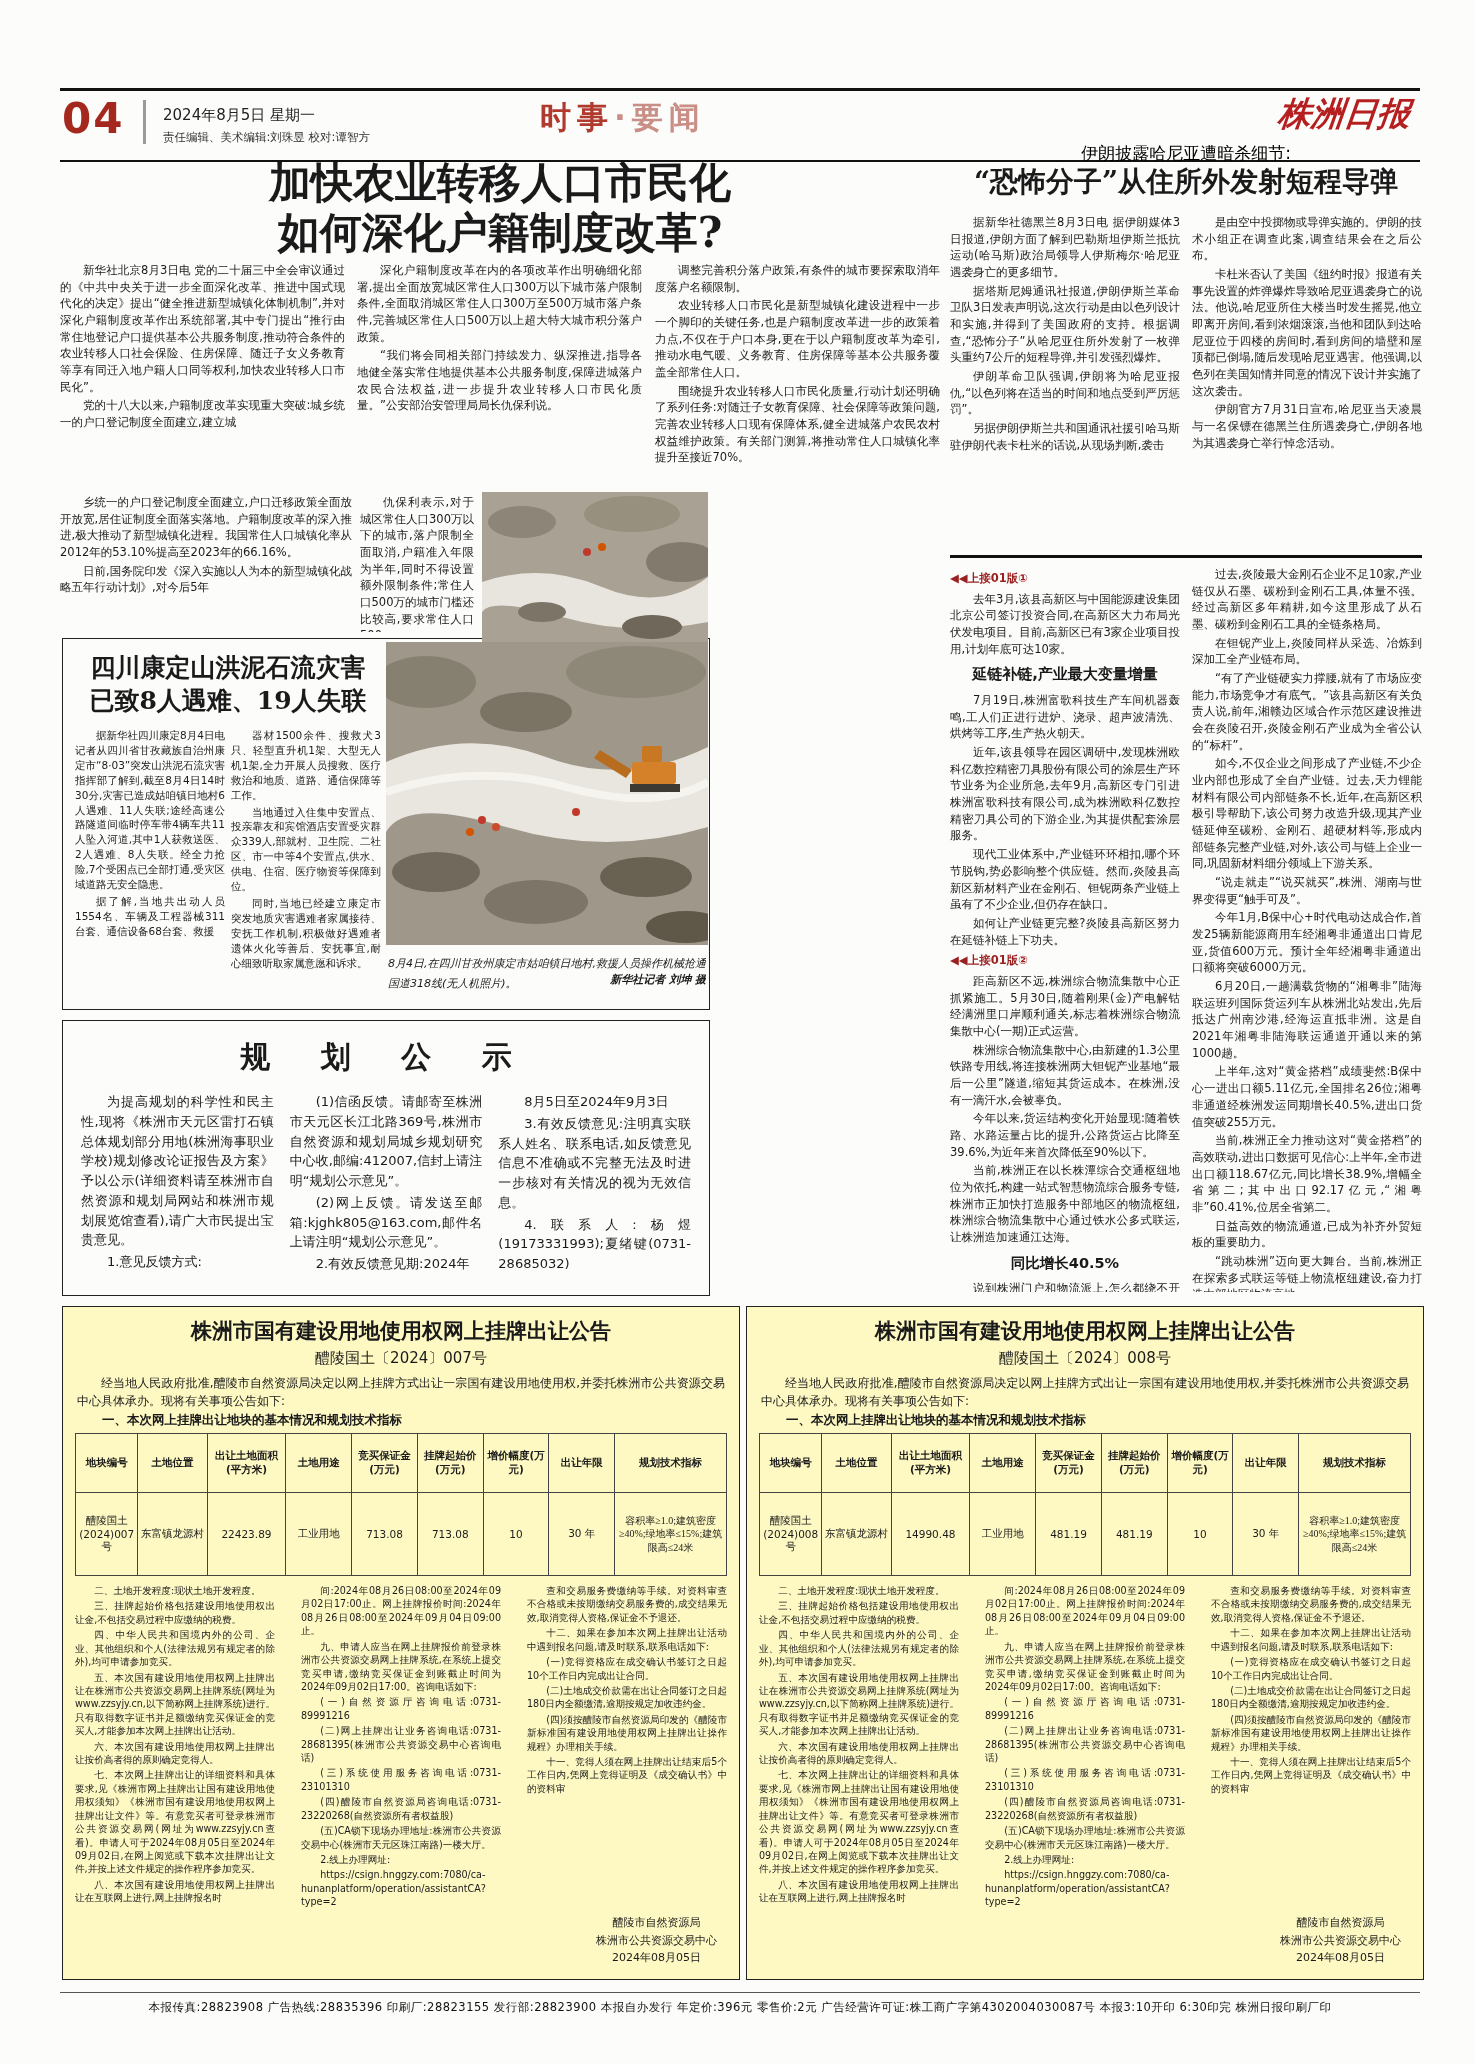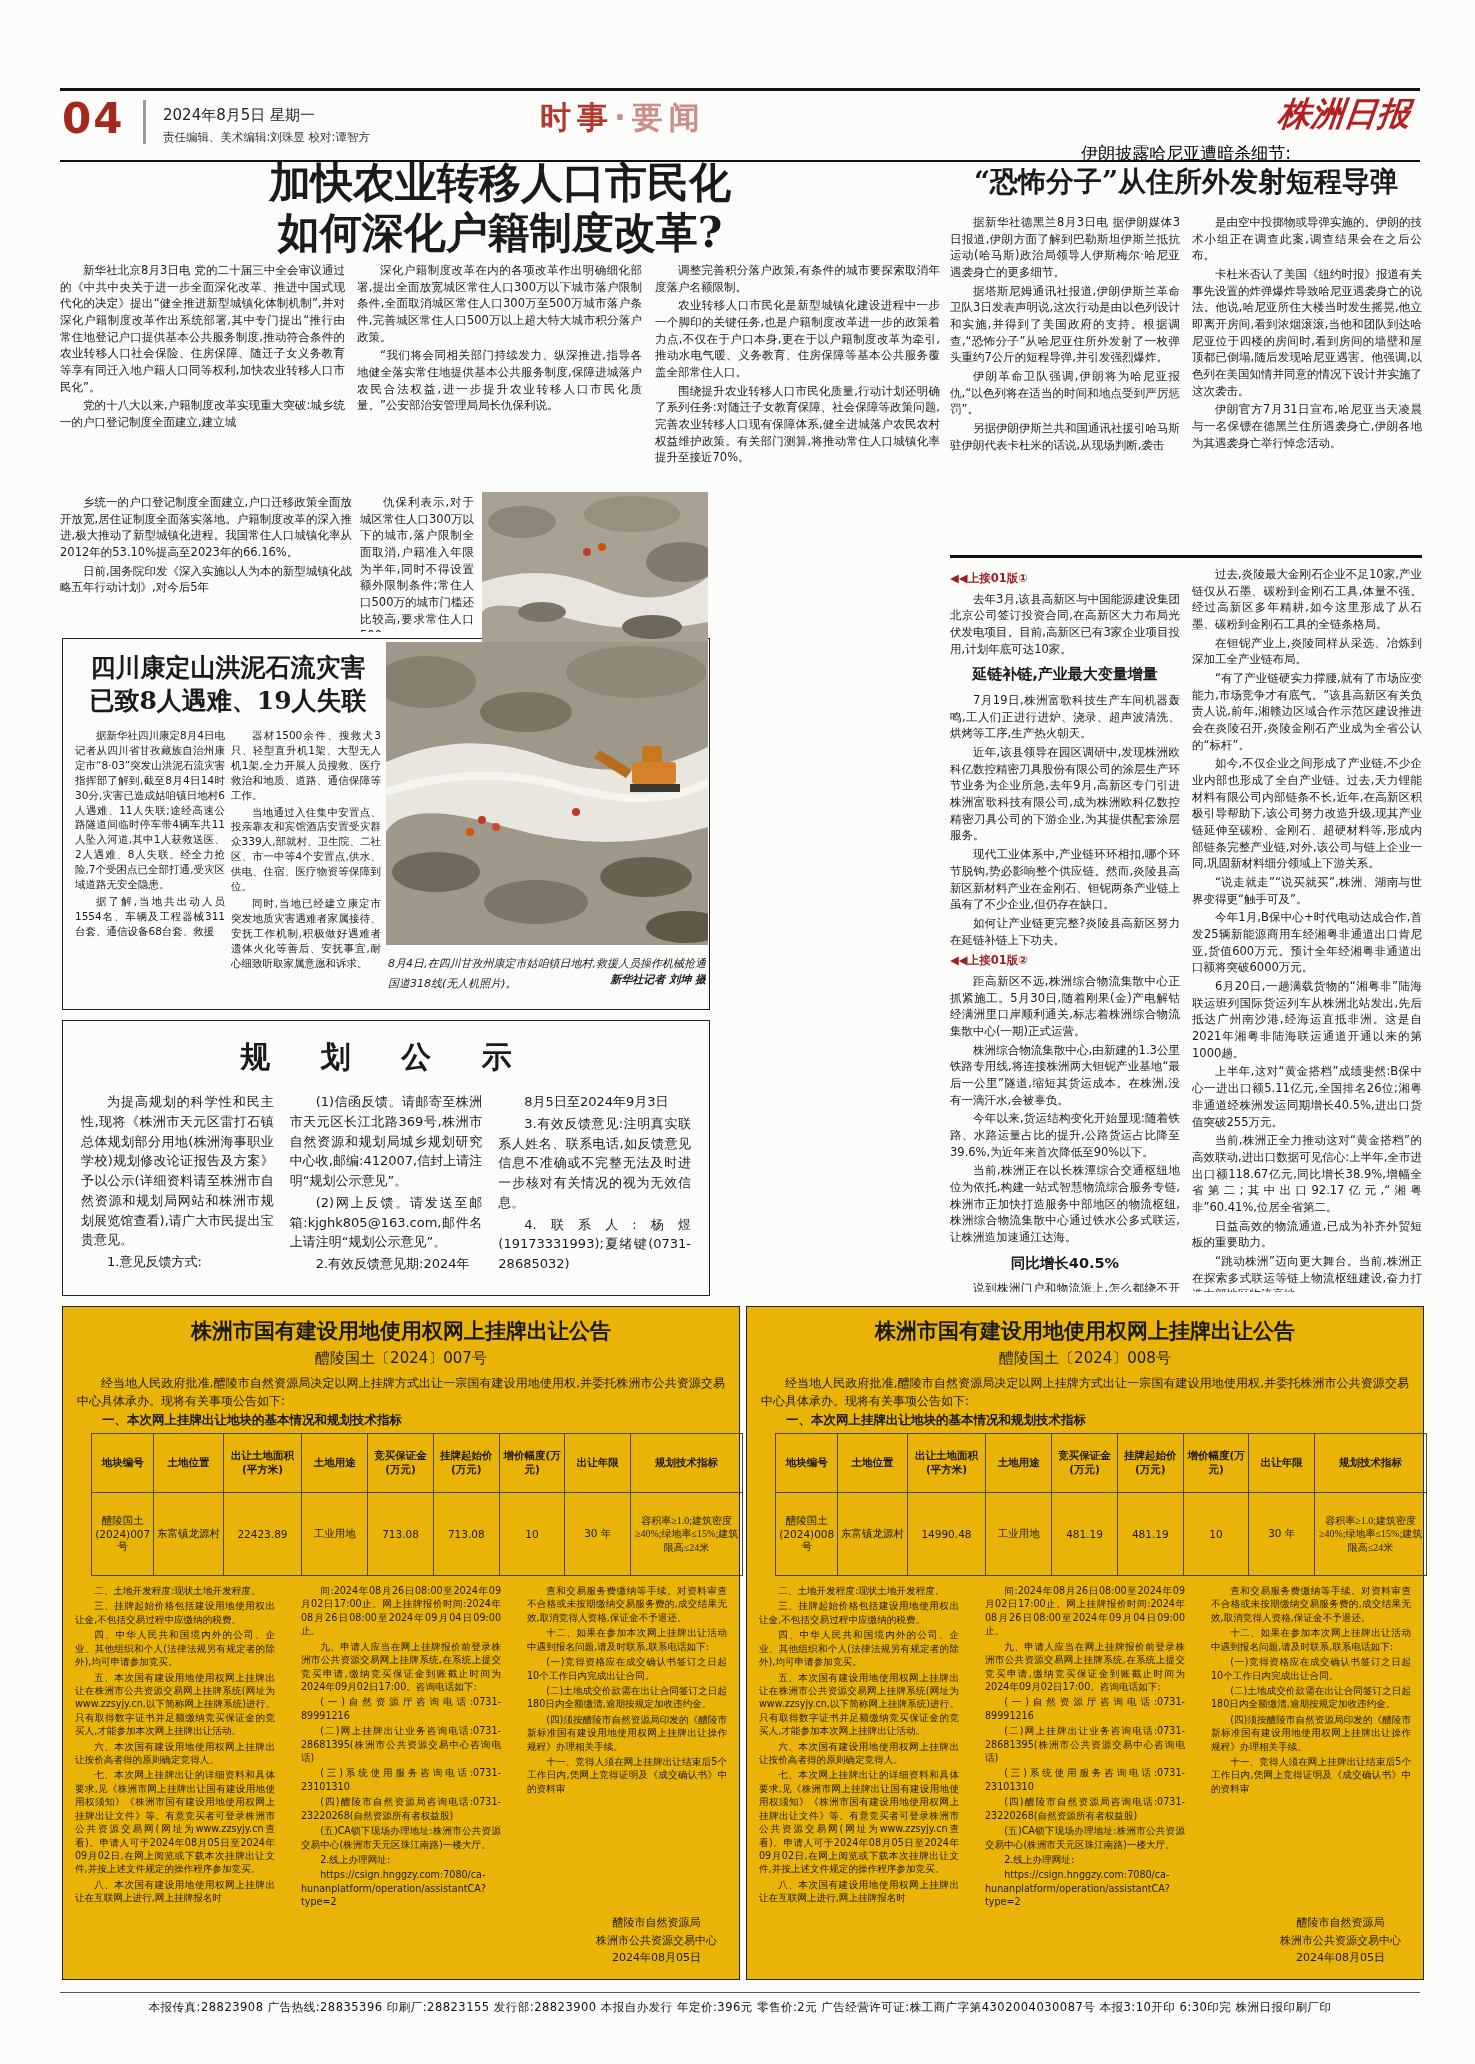--- a/index.html
+++ b/index.html
@@ -22,26 +22,26 @@
   .section-title{font-size:31px;font-weight:bold;color:#b03a2e;letter-spacing:6px;}
   .section-title .lite{color:#c98e86;font-weight:bold;}
   .masthead{font-size:33px;font-weight:bold;color:#b51f1f;font-style:italic;transform:skewX(-6deg);
             font-family:"DejaVu Serif","Liberation Serif",serif;}
   
   .main-hl{font-size:42px;line-height:1.18;font-weight:bold;}
   .iran-kicker{font-size:17px;color:#000000;}
   .iran-hl{font-size:28px;font-weight:bold;line-height:1.15;}
   .flood-hl{font-size:25px;font-weight:bold;line-height:1.3;}
   .plan-title{font-size:30px;font-weight:bold;letter-spacing:20px;}
-  .notice-box{border:1.5px solid #222;background:#eab308;}
+  .notice-box{border:1.5px solid #222;background:#fef9c3;}
   .notice-title{font-size:21px;font-weight:bold;text-align:center;margin-top:10px;}
   .notice-doc{font-size:15px;text-align:center;margin-top:4px;}
   .notice-intro{font-size:12px;line-height:1.5;text-indent:2em;text-align:justify;margin:6px 14px 0;}
   .notice-sec{font-size:12.5px;font-weight:bold;text-indent:2em;margin:2px 14px;}
-  table.land{border-collapse:collapse;width:calc(100% - 24px);margin:4px 28px;}
+  table.land{border-collapse:collapse;width:calc(100% - 24px);margin:4px 12px;}
   table.land th,table.land td{border:1px solid #444;text-align:center;vertical-align:middle;padding:2px;}
   table.land th{font-size:10.5px;font-weight:bold;line-height:1.3;height:54px;}
   table.land td{font-size:10.5px;height:78px;}
   table.land td.tech{font-size:10px;line-height:1.35;font-family:Liberation Serif, serif;}
   .ncols{display:flex;gap:26px;margin:8px 12px 0;}
   .ncols .col{flex:1;height:400px;}
   .signoff{position:absolute;right:22px;bottom:12px;text-align:center;font-size:11px;line-height:1.6;}
   .caption{font-size:11px;line-height:1.45;font-style:italic;}
   .boxline{border:1px solid #222;}
   .photo-svg{display:block;width:100%;height:100%;}

